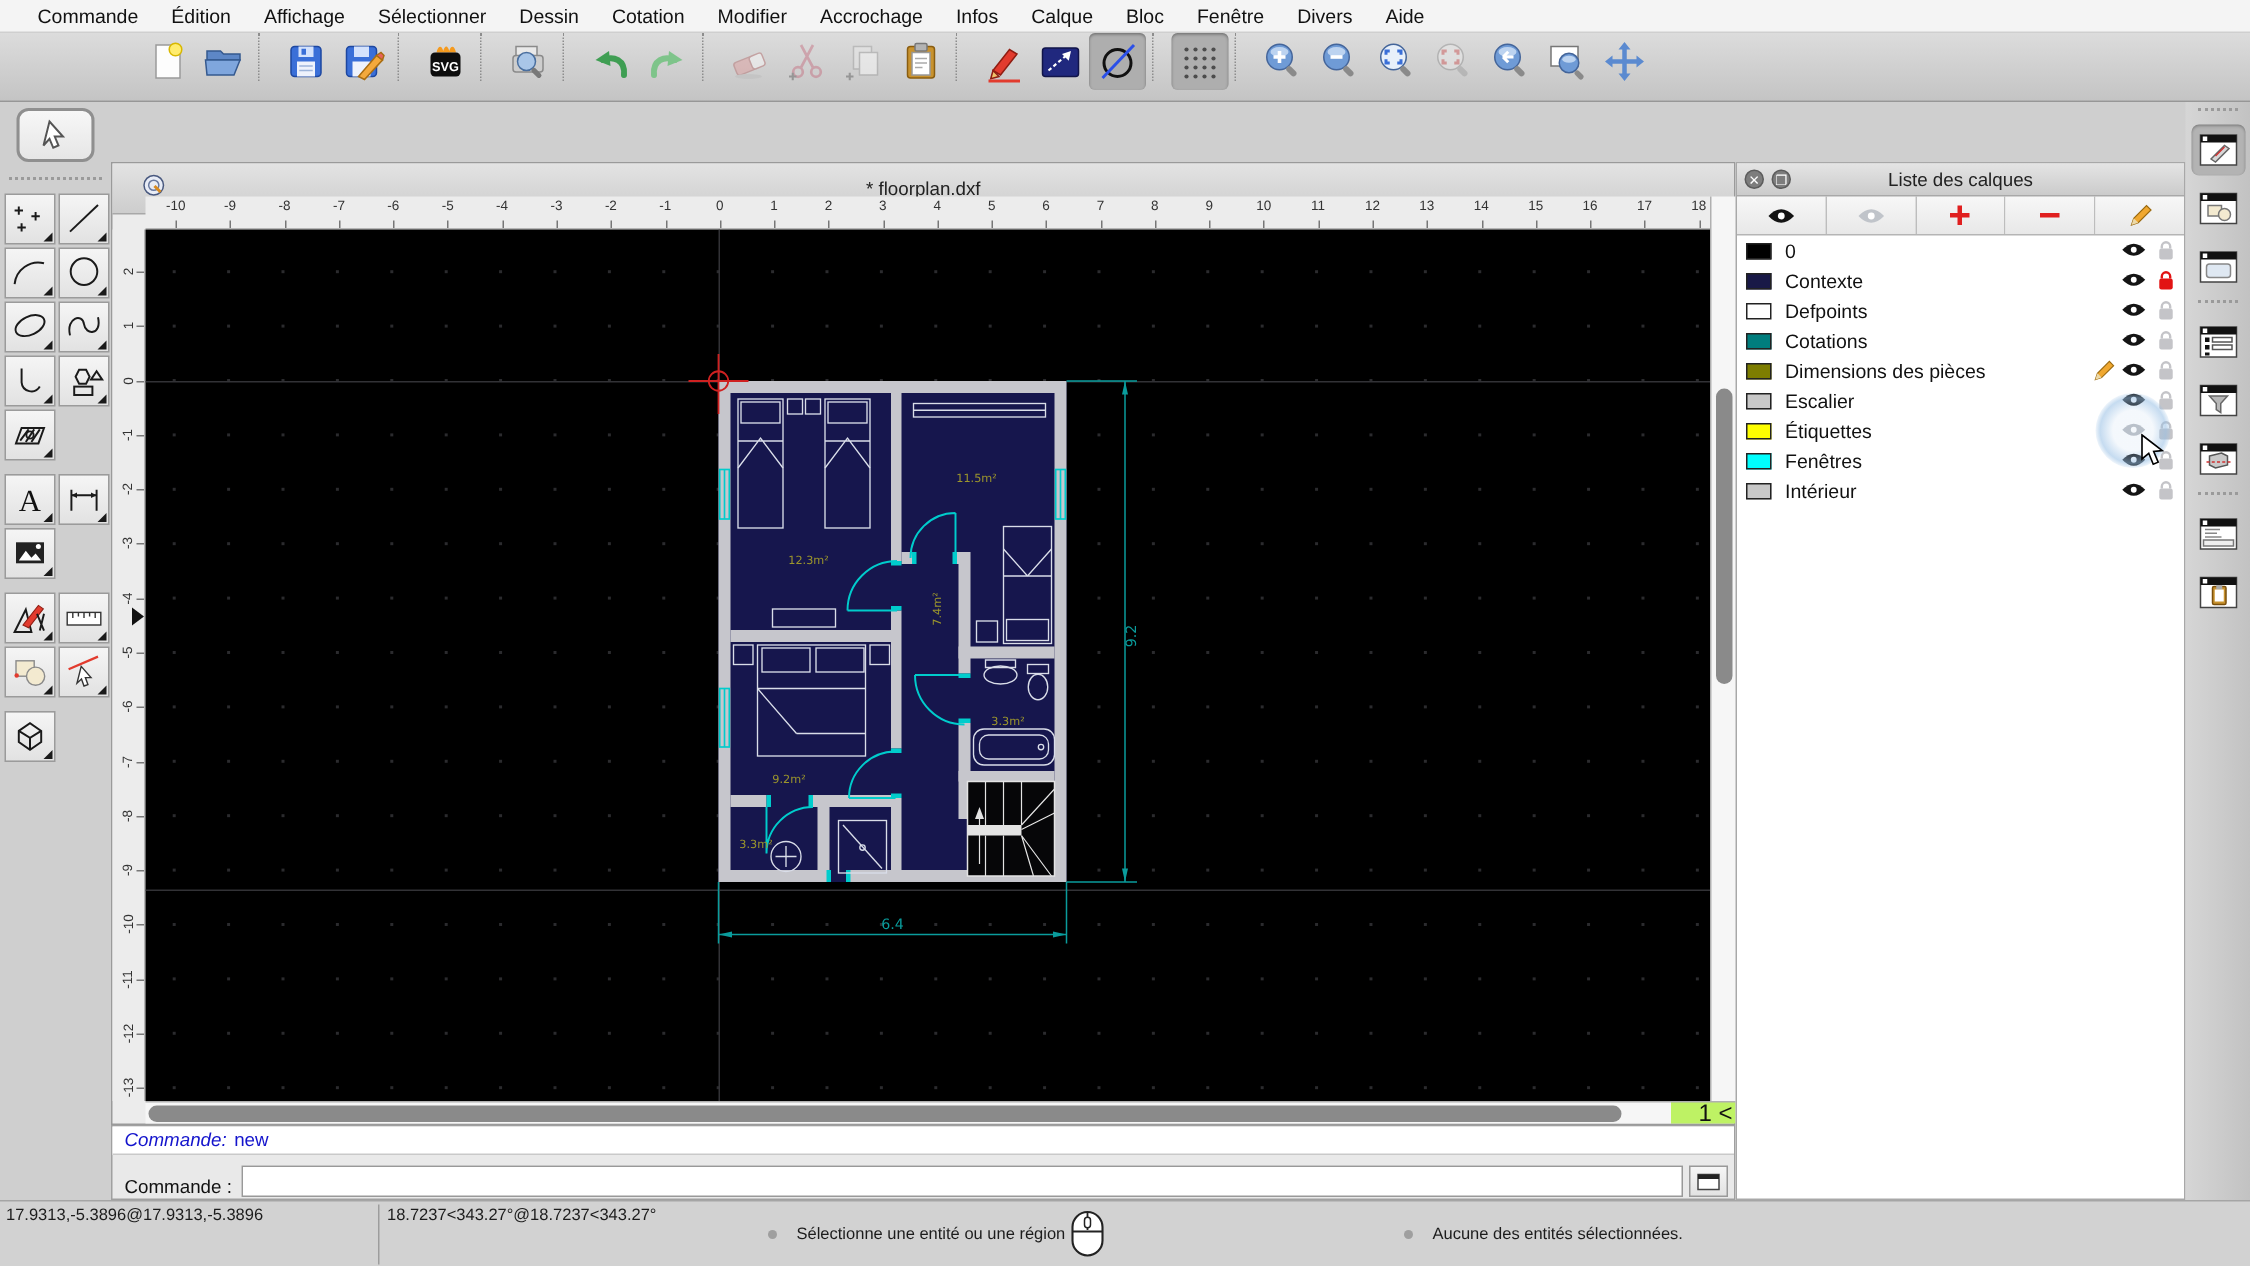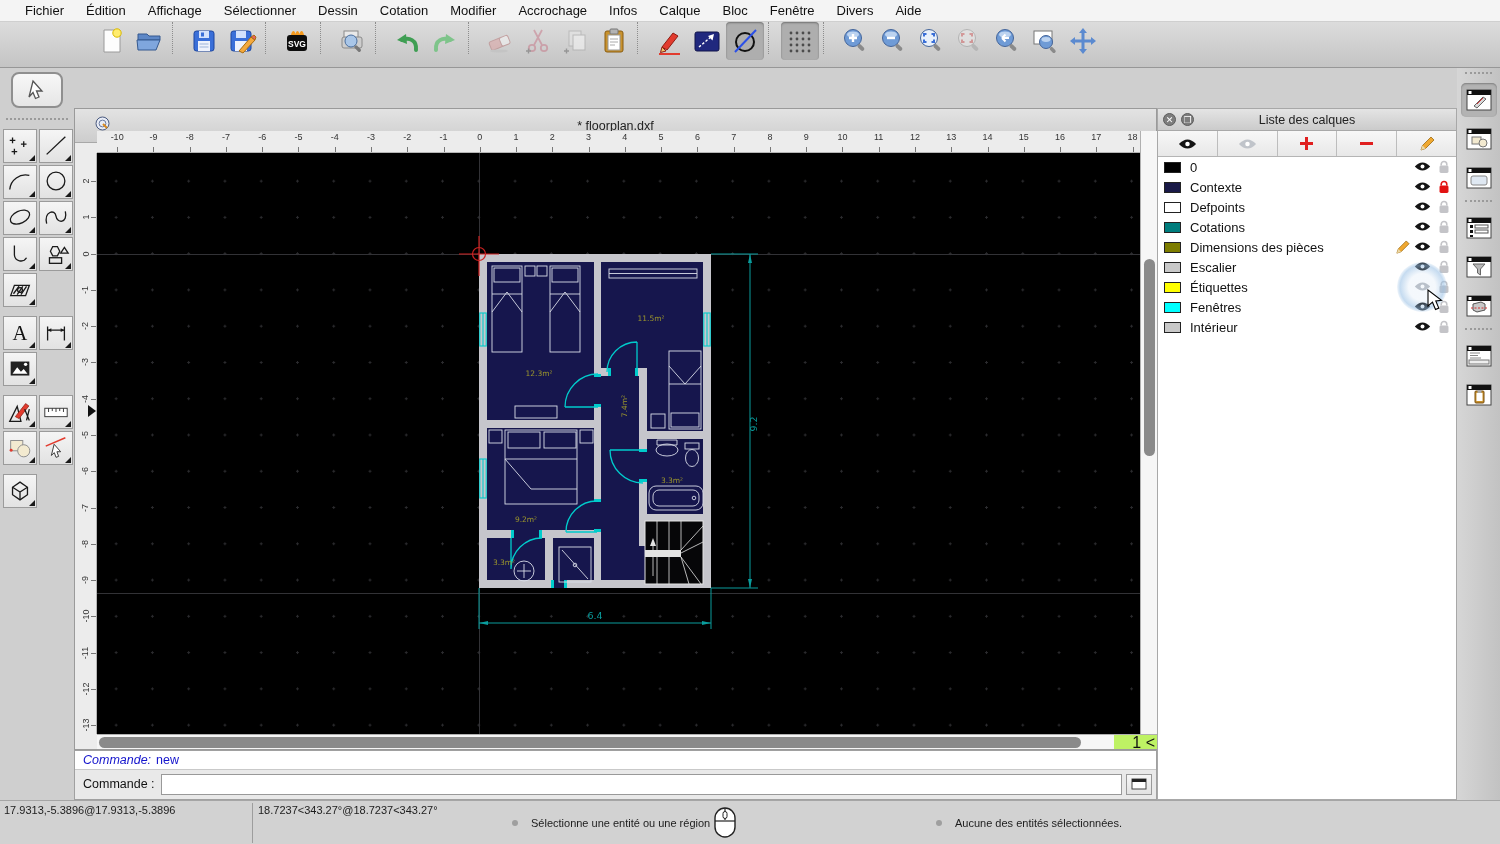--- a/index.html
+++ b/index.html
@@ -51,21 +51,21 @@
 #hscroll{position:absolute;left:22px;top:625px;width:1017px;height:15px;background:#f6f6f6;border-top:1px solid #b0b0b0}
 #hthumb{position:absolute;left:2px;top:2px;width:982px;height:11px;background:#8a8a8a;border-radius:6px}
 #zoomind{position:absolute;left:1039px;top:625px;width:44px;height:15px;background:#bef264;border-top:1px solid #b0b0b0;font-size:16px;color:#111;text-align:right;padding-right:3px;line-height:15px}
 #vscroll{position:absolute;left:1065px;top:22px;width:18px;height:603px;background:#f6f6f6;border-left:1px solid #b0b0b0}
 #vthumb{position:absolute;left:3px;top:128px;width:11px;height:197px;background:#8a8a8a;border-radius:6px}
 
 #cmddock{position:absolute;left:74px;top:682px;width:1083px;height:50px;border:1px solid #a0a0a0;background:#e9e9e9}
 #cmdhist{height:19px;background:#fff;border-bottom:1px solid #c9c9c9;font-size:12.5px;display:flex;align-items:center;padding-left:8px}
 #cmdhist .clabel{color:#1414cc;font-style:italic}
 #cmdhist .cval{color:#1414cc;margin-left:5px}
-#cmdrow{height:28px;display:flex;align-items:center;padding:0 4px 0 8px}
+#cmdrow{height:28px;display:flex;align-items:flex-end;padding:0 4px 0 8px}
 #cmdrow .plabel{font-size:12.5px;color:#111;margin-right:6px;white-space:nowrap}
 #cmdinput{flex:1;height:21px;border:1px solid #999;background:#fff;font-size:12.5px;padding:0 4px;font-family:"Liberation Sans",sans-serif}
 #kbdbtn{width:26px;height:21px;margin-left:4px;border:1px solid #999;background:linear-gradient(#f6f6f6,#e2e2e2);display:flex;align-items:center;justify-content:center}
 
 #layers{position:absolute;left:1157px;top:40px;width:300px;height:692px;background:#fff;border:1px solid #a8a8a8}
 #laytitle{height:22px;background:linear-gradient(#e4e4e4,#cbcbcb);border-bottom:1px solid #a8a8a8;display:flex;align-items:center;position:relative}
 #laytitle .ttext{position:absolute;left:0;right:0;text-align:center;font-size:12.5px;color:#222}
 .wbtn{width:13px;height:13px;border-radius:50%;background:#7d7d7d;color:#fff;font-size:9px;line-height:13px;text-align:center;margin-left:5px;z-index:2;border:1px solid #5c5c5c}
 #layhdr{height:26px;display:flex;border-bottom:1px solid #b5b5b5}
 .lhbtn{flex:1;border-right:1px solid #bdbdbd;background:linear-gradient(#f7f7f7,#e8e8e8);display:flex;align-items:center;justify-content:center}
@@ -110,21 +110,21 @@
 #cursor{position:absolute;left:1427px;top:289px;z-index:9}
 .pico{stroke:#1a1a1a;stroke-width:1.4;fill:none}
 </style>
 </head>
 <body>
 
 <div id="app">
 
   <div id="menubar">
 
-  <span>Fichier</span>
+  <span>Commande</span>
       <span>Édition</span>
       <span>Affichage</span>
       <span>Sélectionner</span>
       <span>Dessin</span>
       <span>Cotation</span>
       <span>Modifier</span>
       <span>Accrochage</span>
       <span>Infos</span>
       <span>Calque</span>
       <span>Bloc</span>

